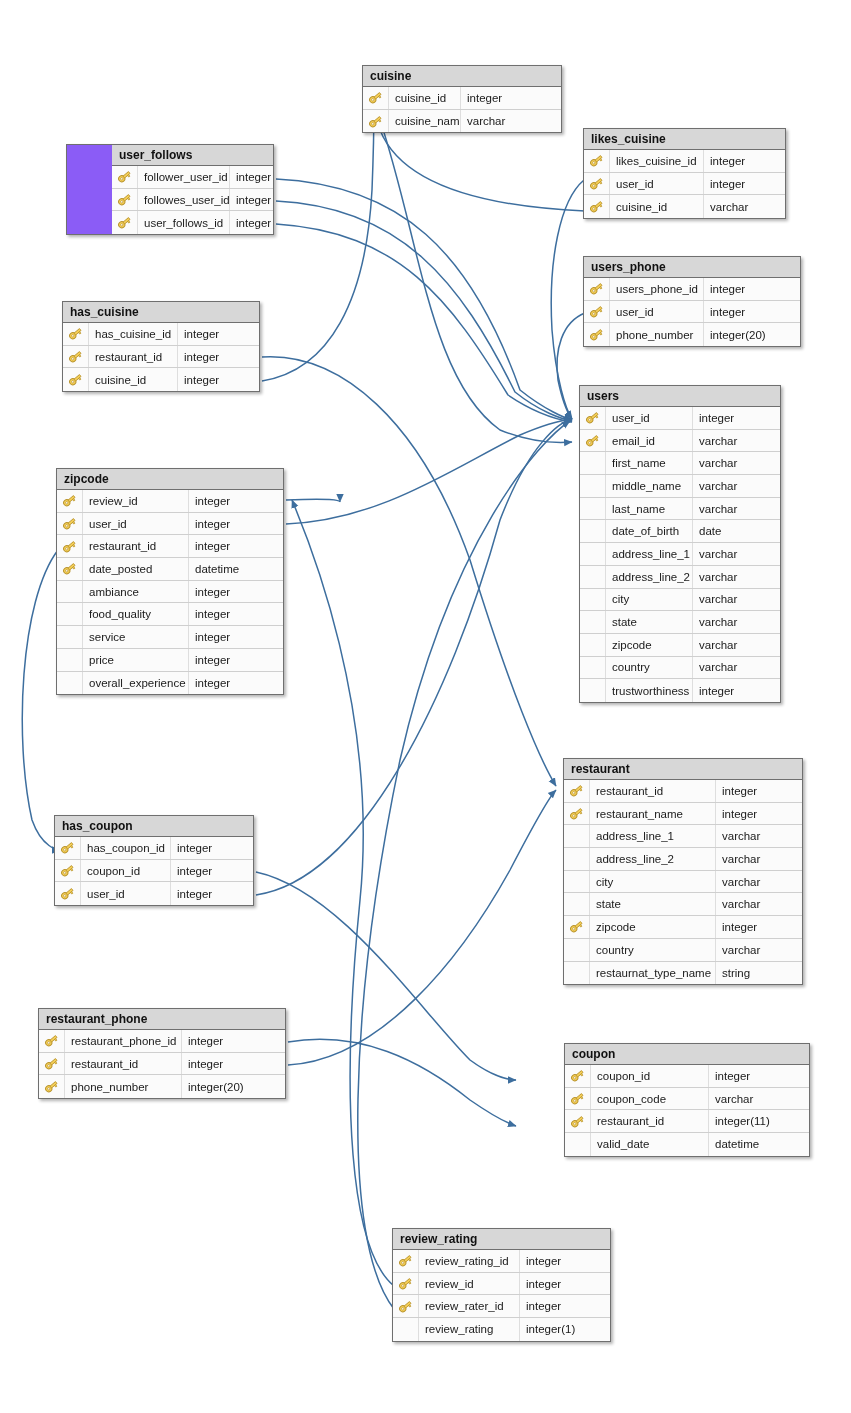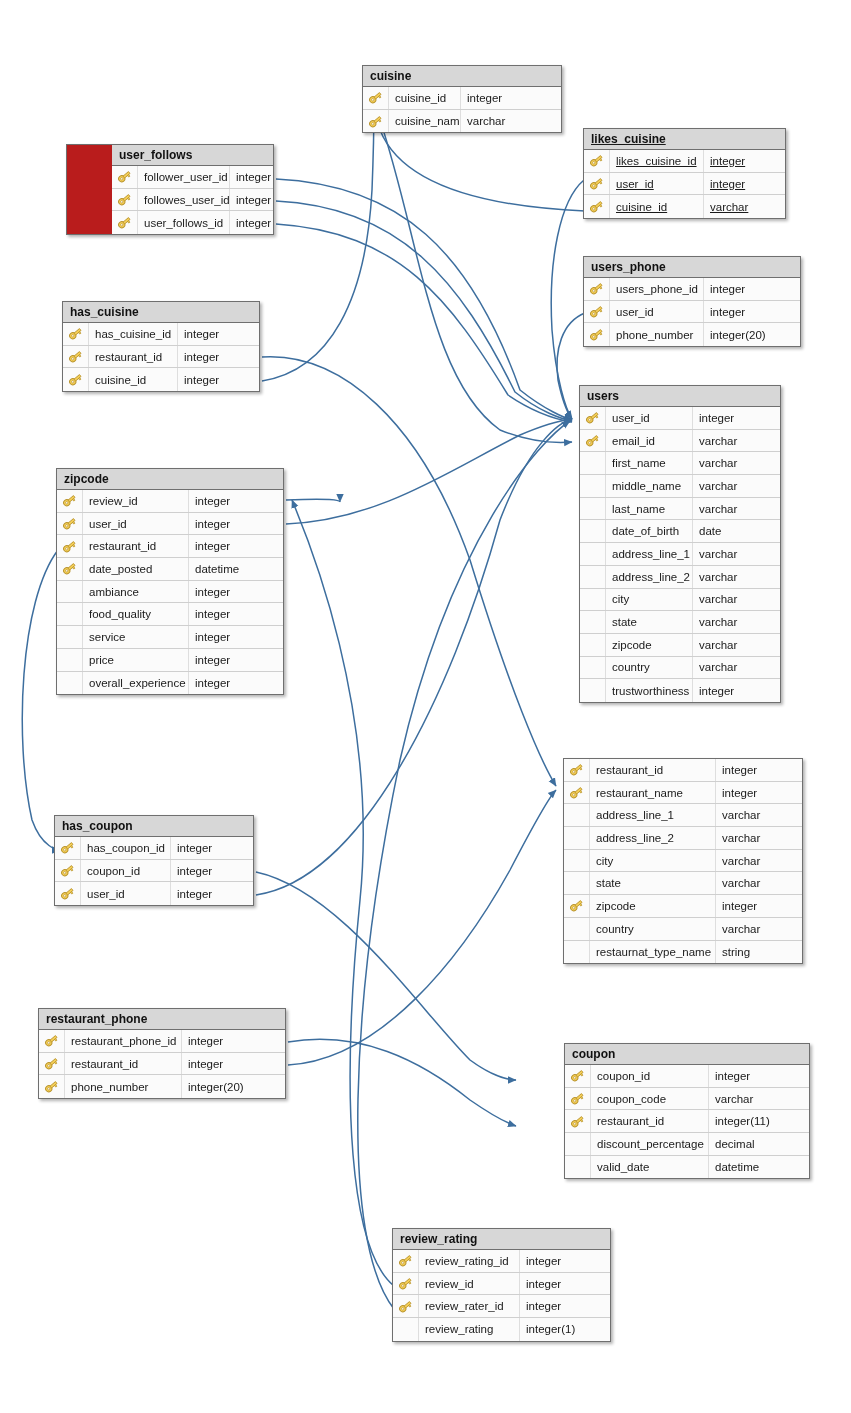--- a/index.html
+++ b/index.html
@@ -23,21 +23,21 @@
     left: 0;
     top: 0;
     width: 851px;
     height: 1413px;
     pointer-events: none;
   }
   .entity {
     position: absolute;
     box-sizing: border-box;
     border: 1px solid #6f6f6f;
-    background: #b91c1c;
+    background: #8b5cf6;
     box-shadow: 2px 2px 3px rgba(0,0,0,0.30);
     font-size: 11.5px;
     color: #1a1a1a;
     z-index: 5;
   }
   .entity-title {
     box-sizing: border-box;
     height: 21px;
     line-height: 20px;
     background: #d7d7d7;
@@ -194,21 +194,21 @@
                 <ellipse cx="4.2" cy="8" rx="1.25" ry="1.25" fill="#ffffff" stroke="#b8932c" stroke-width="0.7"></ellipse>
                 <rect x="7" y="6.7" width="7.6" height="2.6" fill="#f5cf57" stroke="#b8932c" stroke-width="0.9"></rect>
                 <rect x="11.1" y="9.2" width="1.5" height="2.2" fill="#f5cf57" stroke="#b8932c" stroke-width="0.8"></rect>
               </g>
             </svg>
           </div>
           <div class="attr-name" style="width: 92px; min-width: 92px;">user_follows_id</div>
           <div class="attr-type">integer</div>
         </div>
       </div>
-      <div class="entity" style="left: 583px; top: 128px; width: 203px; text-decoration: underline;">
+      <div class="entity" style="left: 583px; top: 128px; width: 203px;">
         <div class="entity-title">likes_cuisine</div>
         <div class="attr">
           <div class="keycell">
             <svg class="keyicon" width="15" height="15" viewBox="0 0 16 16" xmlns="http://www.w3.org/2000/svg">
               <g transform="rotate(-40 8 8)">
                 <ellipse cx="4.2" cy="8" rx="3.3" ry="3.3" fill="#f5cf57" stroke="#b8932c" stroke-width="1"></ellipse>
                 <ellipse cx="4.2" cy="8" rx="1.25" ry="1.25" fill="#ffffff" stroke="#b8932c" stroke-width="0.7"></ellipse>
                 <rect x="7" y="6.7" width="7.6" height="2.6" fill="#f5cf57" stroke="#b8932c" stroke-width="0.9"></rect>
                 <rect x="11.1" y="9.2" width="1.5" height="2.2" fill="#f5cf57" stroke="#b8932c" stroke-width="0.8"></rect>
               </g>
@@ -500,20 +500,21 @@
           <div class="attr-name" style="width: 106px; min-width: 106px;">price</div>
           <div class="attr-type">integer</div>
         </div>
         <div class="attr">
           <div class="keycell"></div>
           <div class="attr-name" style="width: 106px; min-width: 106px;">overall_experience</div>
           <div class="attr-type">integer</div>
         </div>
       </div>
       <div class="entity" style="left: 563px; top: 758px; width: 240px;">
+        <div class="entity-title">restaurant</div>
         <div class="attr">
           <div class="keycell">
             <svg class="keyicon" width="15" height="15" viewBox="0 0 16 16" xmlns="http://www.w3.org/2000/svg">
               <g transform="rotate(-40 8 8)">
                 <ellipse cx="4.2" cy="8" rx="3.3" ry="3.3" fill="#f5cf57" stroke="#b8932c" stroke-width="1"></ellipse>
                 <ellipse cx="4.2" cy="8" rx="1.25" ry="1.25" fill="#ffffff" stroke="#b8932c" stroke-width="0.7"></ellipse>
                 <rect x="7" y="6.7" width="7.6" height="2.6" fill="#f5cf57" stroke="#b8932c" stroke-width="0.9"></rect>
                 <rect x="11.1" y="9.2" width="1.5" height="2.2" fill="#f5cf57" stroke="#b8932c" stroke-width="0.8"></rect>
               </g>
             </svg>
@@ -706,25 +707,20 @@
               <g transform="rotate(-40 8 8)">
                 <ellipse cx="4.2" cy="8" rx="3.3" ry="3.3" fill="#f5cf57" stroke="#b8932c" stroke-width="1"></ellipse>
                 <ellipse cx="4.2" cy="8" rx="1.25" ry="1.25" fill="#ffffff" stroke="#b8932c" stroke-width="0.7"></ellipse>
                 <rect x="7" y="6.7" width="7.6" height="2.6" fill="#f5cf57" stroke="#b8932c" stroke-width="0.9"></rect>
                 <rect x="11.1" y="9.2" width="1.5" height="2.2" fill="#f5cf57" stroke="#b8932c" stroke-width="0.8"></rect>
               </g>
             </svg>
           </div>
           <div class="attr-name" style="width: 118px; min-width: 118px;">restaurant_id</div>
           <div class="attr-type">integer(11)</div>
-        </div>
-        <div class="attr">
-          <div class="keycell"></div>
-          <div class="attr-name" style="width: 118px; min-width: 118px;">discount_percentage</div>
-          <div class="attr-type">decimal</div>
         </div>
         <div class="attr">
           <div class="keycell"></div>
           <div class="attr-name" style="width: 118px; min-width: 118px;">valid_date</div>
           <div class="attr-type">datetime</div>
         </div>
       </div>
       <div class="entity" style="left: 392px; top: 1228px; width: 219px;">
         <div class="entity-title">review_rating</div>
         <div class="attr">

